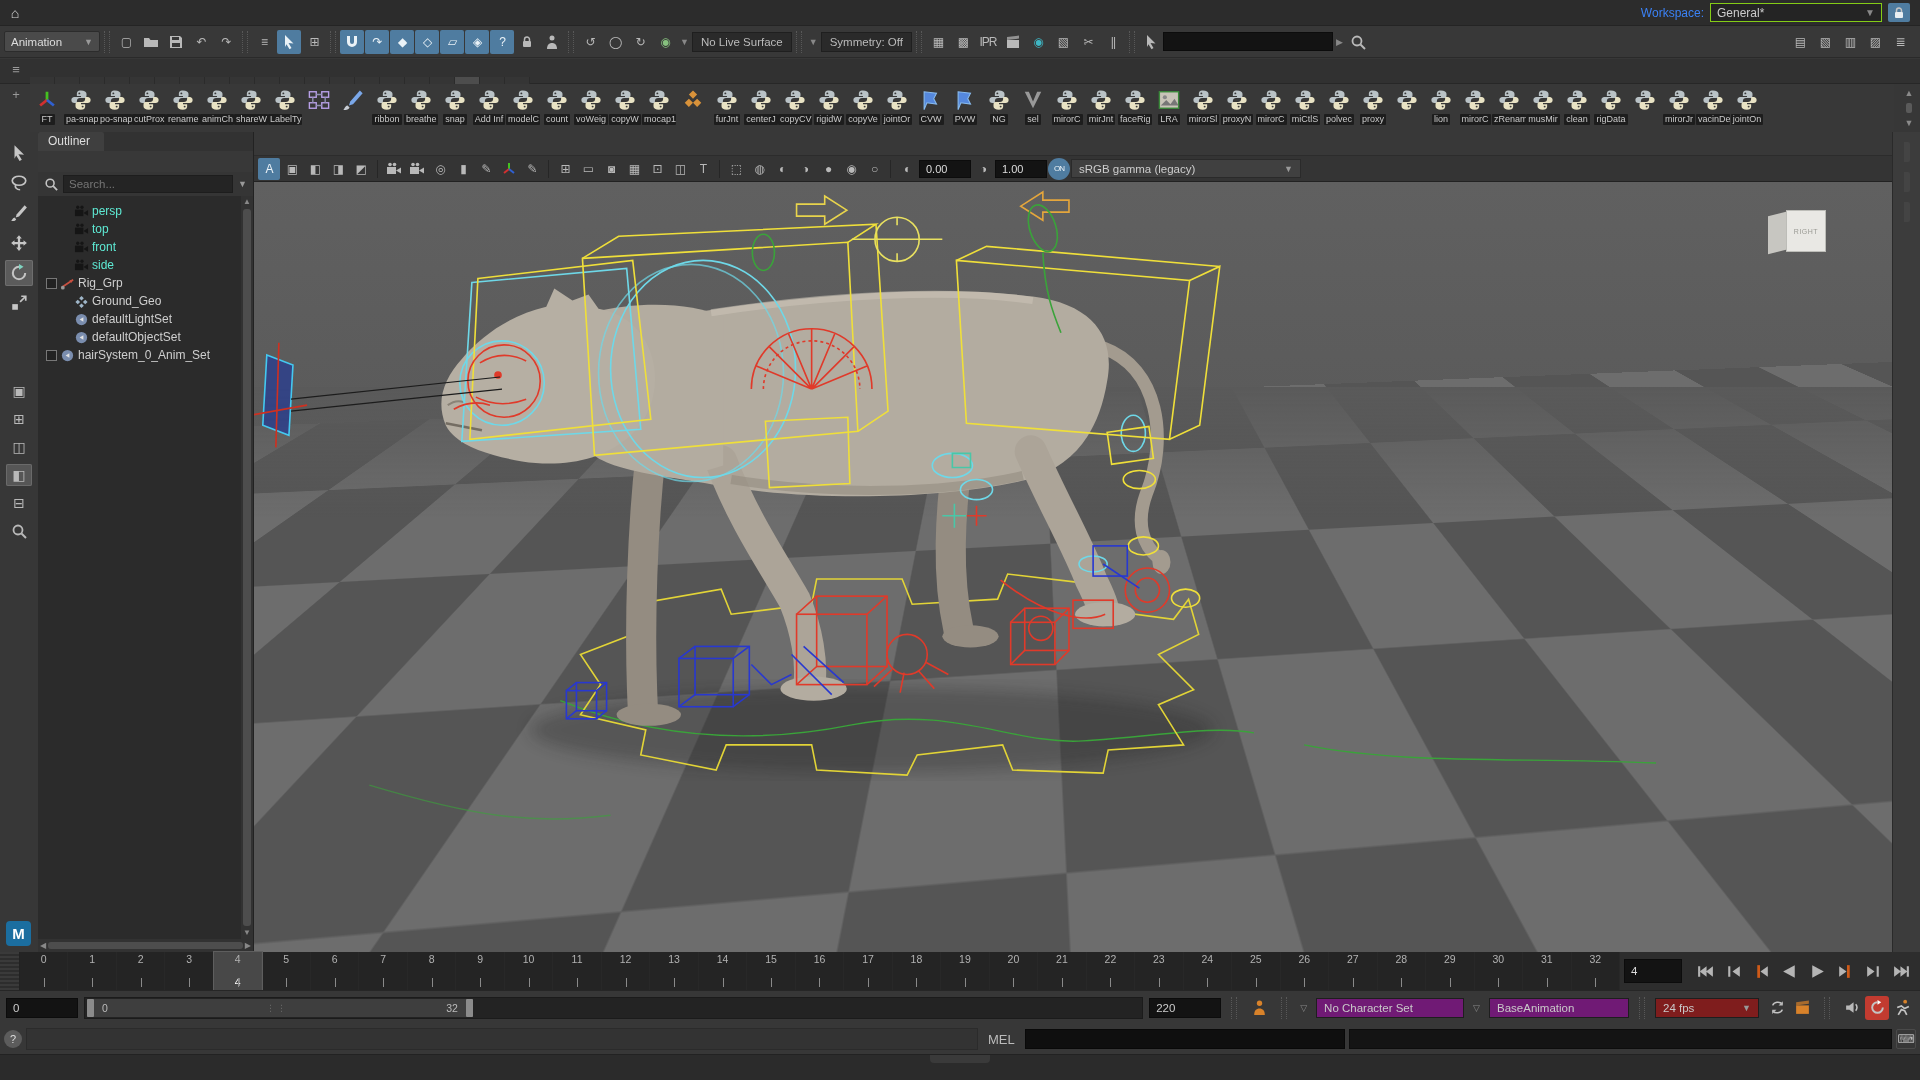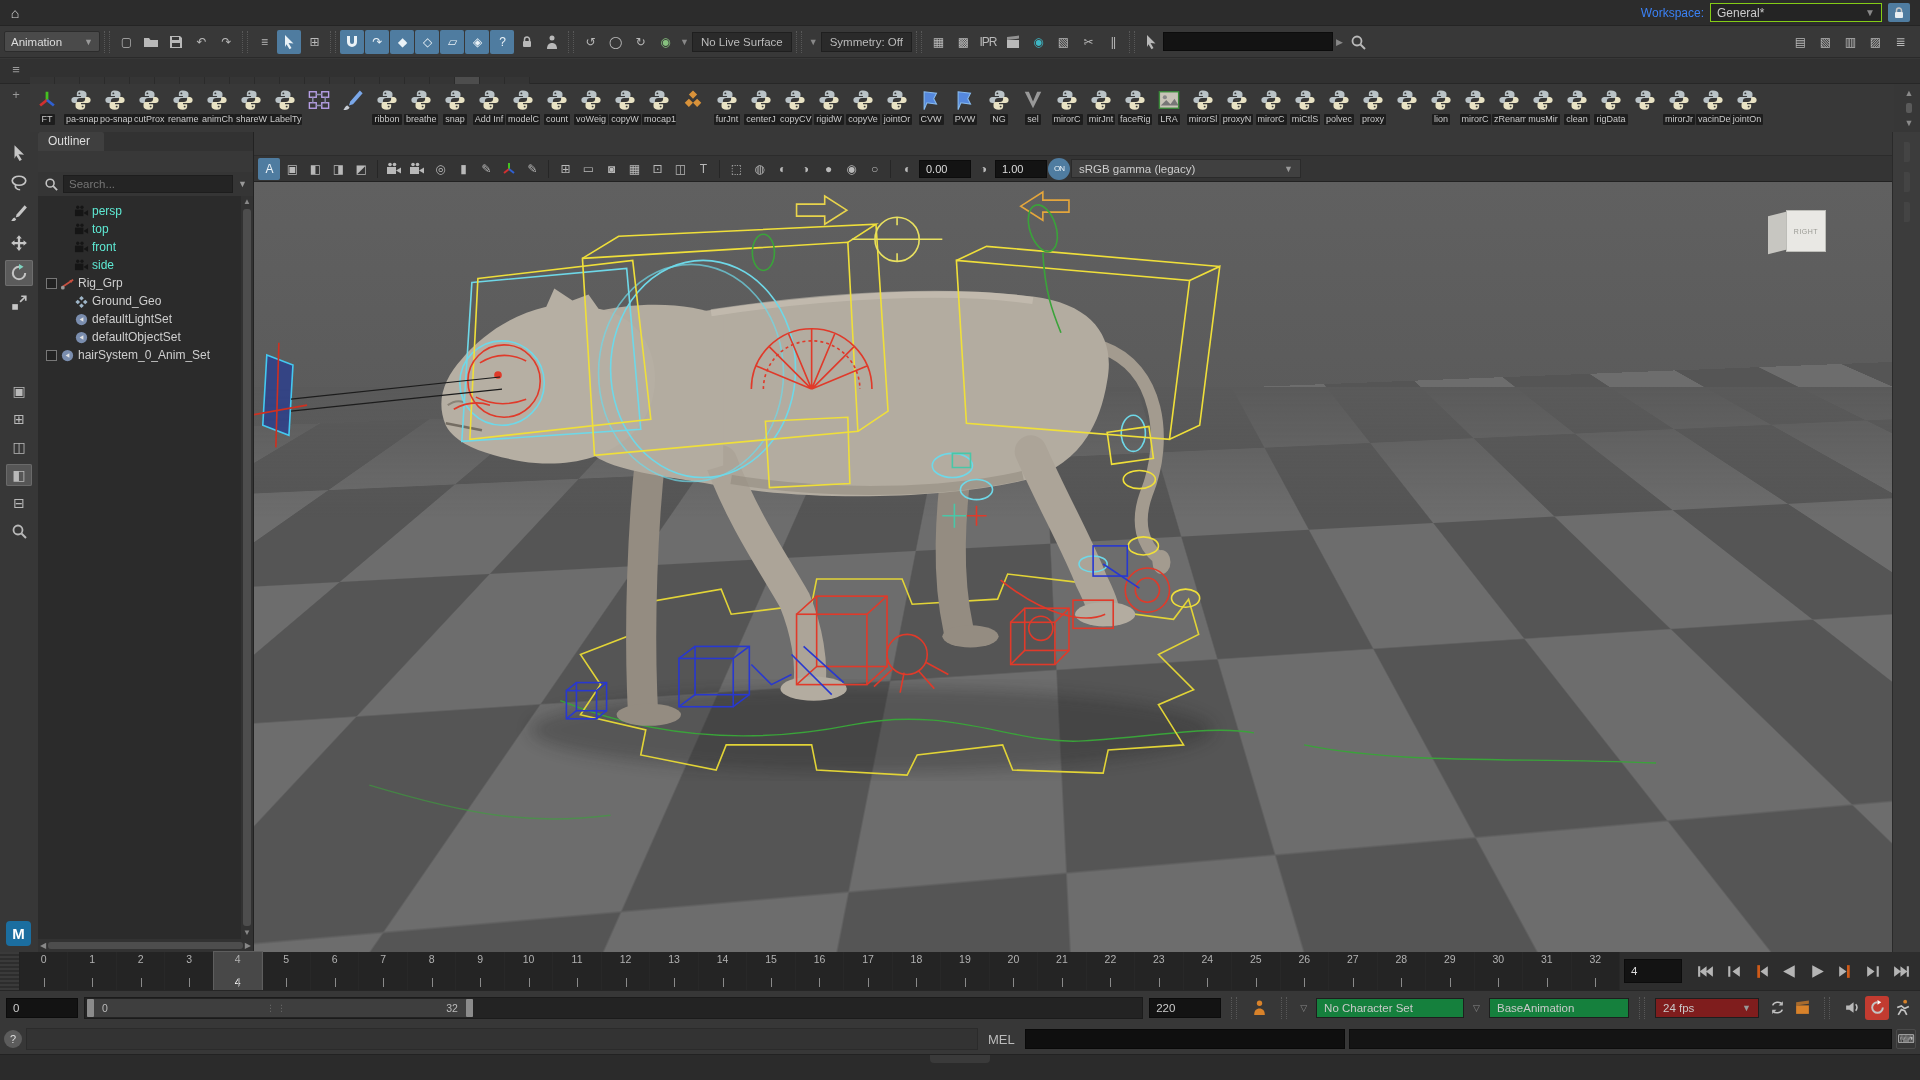--- a/index.html
+++ b/index.html
@@ -117,21 +117,21 @@
 .tr-btn{width:26px;height:26px;display:flex;align-items:center;justify-content:center}
 .tr-btn svg{width:19px;height:17px;fill:#b5b5b5}
 
 #rangerow{top:990px;left:0;right:0;height:34px;background:#373737;display:flex;align-items:center;padding:0 6px;gap:6px;border-top:1px solid #262626}
 .rfld{width:72px;height:20px;background:#131313;border:1px solid #0c0c0c;color:#ccc;font-size:11.5px;padding:0 6px}
 .rtrack{flex:1;height:22px;background:#232323;border:1px solid #1b1b1b;position:relative}
 .rbar{position:absolute;left:2px;top:1px;bottom:1px;width:36.5%;background:#3e3e3e;display:flex;align-items:center}
 .rbar .h{width:7px;align-self:stretch;background:#8b8b8b;border-radius:1px}
 .rbar .rv{font-size:10.5px;color:#bbb;padding:0 8px}
 .rbar .grip{flex:1;text-align:center;color:#666;font-size:9px;letter-spacing:2px}
-.selfld{height:20px;background:#15803d;border:1px solid #1e1e1e;display:flex;align-items:center;padding:0 7px;color:#c9c9c9;font-size:11.5px;gap:6px}
+.selfld{height:20px;background:#701a75;border:1px solid #1e1e1e;display:flex;align-items:center;padding:0 7px;color:#c9c9c9;font-size:11.5px;gap:6px}
 .selfld i{color:#999;font-size:9px}
 .bri{width:24px;height:24px;display:flex;align-items:center;justify-content:center;border-radius:3px}
 .bri svg{width:17px;height:17px;fill:var(--c,#b9b9b9)}
 .bri[data-name="record-icon"]{background:#c23b30}
 .bri[data-name="record-icon"] svg{fill:#fff}
 
 #cmdline{top:1024px;left:0;right:0;height:30px;background:#373737;display:flex;align-items:center;padding:0 4px;gap:4px}
 .helpq{width:18px;height:18px;border-radius:50%;background:#5c5c5c;color:#ddd;font-size:11px;display:flex;align-items:center;justify-content:center;flex:none}
 .helparea{width:952px;height:22px;background:#333333;border:1px solid #2b2b2b;flex:none}
 .mel-label{color:#bbb;font-size:13px;padding:0 6px}

